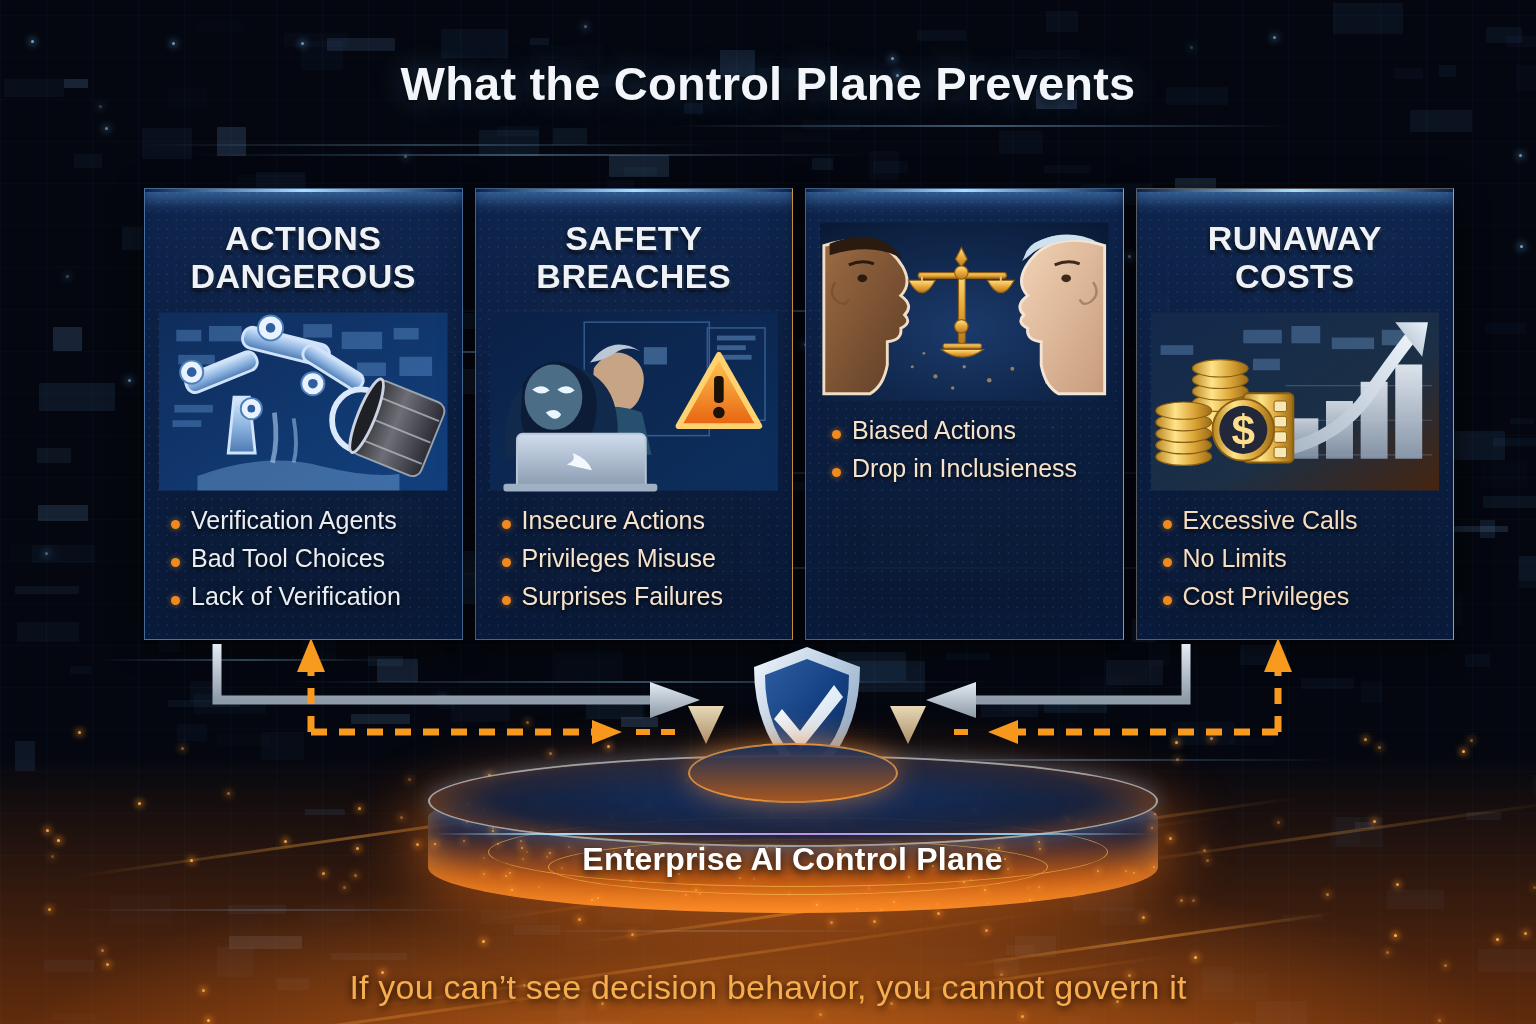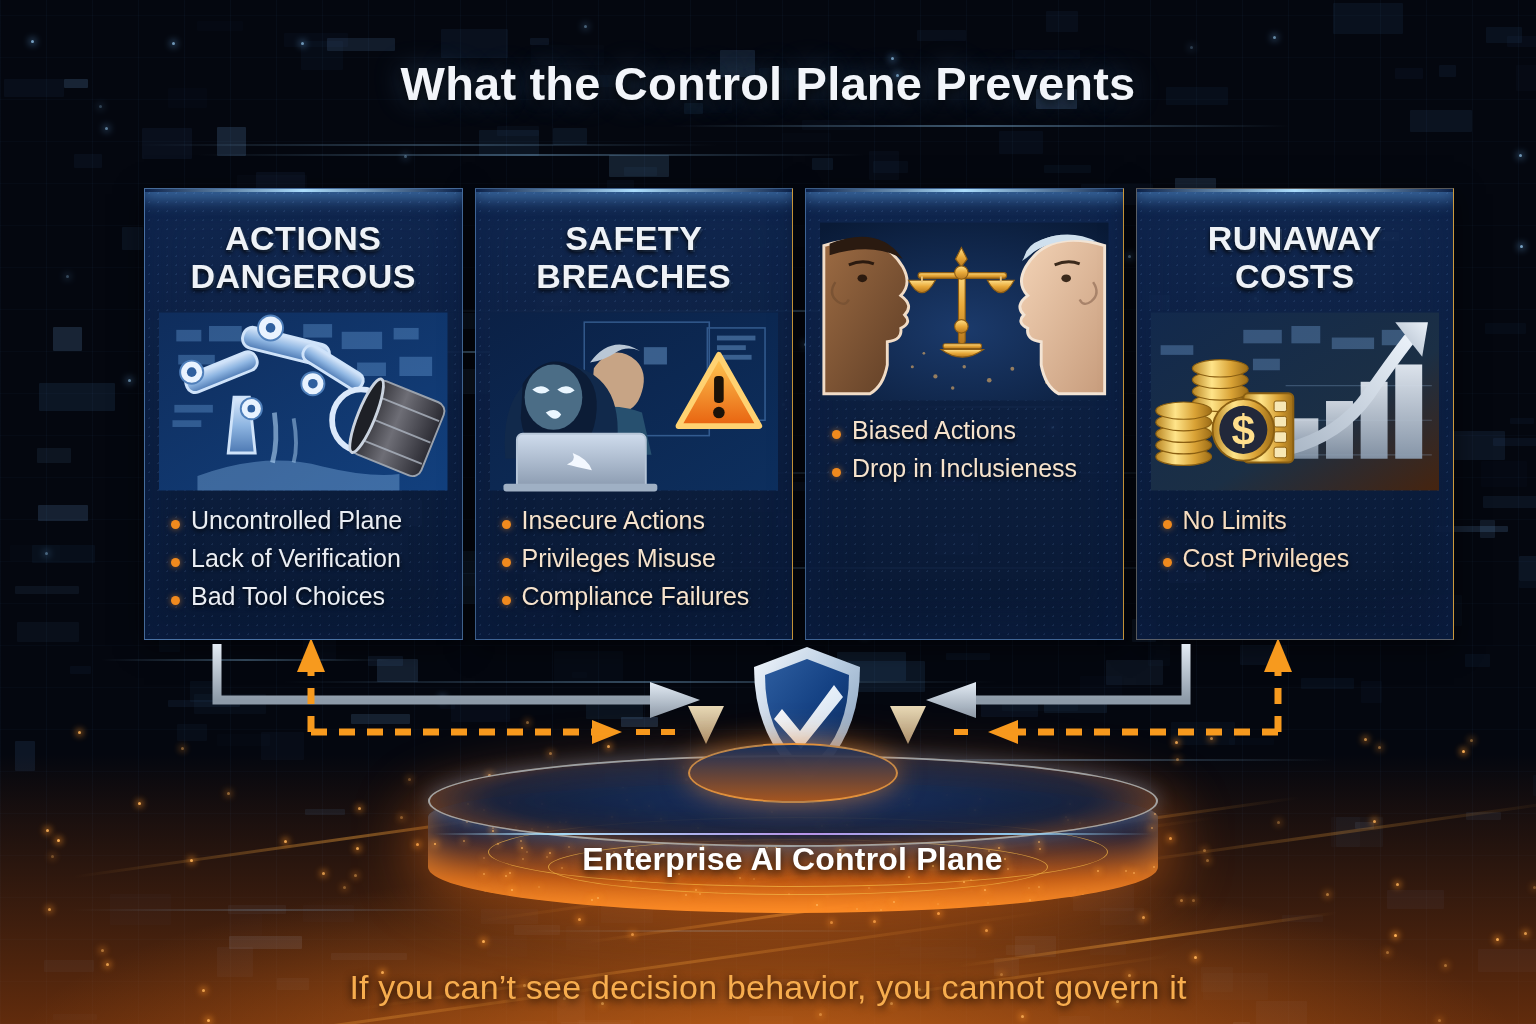--- a/index.html
+++ b/index.html
@@ -621,29 +621,29 @@
 
             <path d="M40 170 Q110 144 170 160 Q220 172 250 168 L250 185 L40 185 Z" fill="#9fd0ff" opacity=".32"></path>
             <path d="M120 104 q4 30 -2 52" stroke="#bfe2ff" stroke-width="5" fill="none" opacity=".55"></path>
             <path d="M140 110 q5 28 0 46" stroke="#bfe2ff" stroke-width="4" fill="none" opacity=".45"></path>
           </svg>
         </div>
       </div>
       <div class="bullets">
         <div class="bullet">
           <span class="dot"></span>
-          <span class="txt">Uncontrolled Plane</span>
+          <span class="txt">Verification Agents</span>
+        </div>
+        <div class="bullet">
+          <span class="dot"></span>
+          <span class="txt">Bad Tool Choices</span>
         </div>
         <div class="bullet">
           <span class="dot"></span>
           <span class="txt">Lack of Verification</span>
-        </div>
-        <div class="bullet">
-          <span class="dot"></span>
-          <span class="txt">Bad Tool Choices</span>
         </div>
       </div>
     </div>
 
     <div class="card warm">
       <div class="topglow"></div>
       <div class="dots"></div>
       <div class="card-title">
         <div>SAFETY</div>
         <div>BREACHES</div>
@@ -708,21 +708,21 @@
         <div class="bullet">
           <span class="dot"></span>
           <span class="txt">Insecure Actions</span>
         </div>
         <div class="bullet">
           <span class="dot"></span>
           <span class="txt">Privileges Misuse</span>
         </div>
         <div class="bullet">
           <span class="dot"></span>
-          <span class="txt">Compliance Failures</span>
+          <span class="txt">Surprises Failures</span>
         </div>
       </div>
     </div>
 
     <div class="card warm">
       <div class="topglow"></div>
       <div class="dots"></div>
       <div class="card-title">
       </div>
       <div class="card-art">
@@ -885,20 +885,24 @@
               <rect x="128" y="140" width="13" height="11" rx="2"></rect>
             </g>
 
             <circle cx="96" cy="122" r="32" fill="url(#coin4)" stroke="#8a5f12" stroke-width="2"></circle>
             <circle cx="96" cy="122" r="25" fill="#22283a"></circle>
             <text x="96" y="138" font-family="Liberation Sans, sans-serif" font-size="44" font-weight="bold" fill="#ffdf8c" text-anchor="middle">$</text>
           </svg>
         </div>
       </div>
       <div class="bullets">
+        <div class="bullet">
+          <span class="dot"></span>
+          <span class="txt">Excessive Calls</span>
+        </div>
         <div class="bullet">
           <span class="dot"></span>
           <span class="txt">No Limits</span>
         </div>
         <div class="bullet">
           <span class="dot"></span>
           <span class="txt">Cost Privileges</span>
         </div>
       </div>
     </div>

